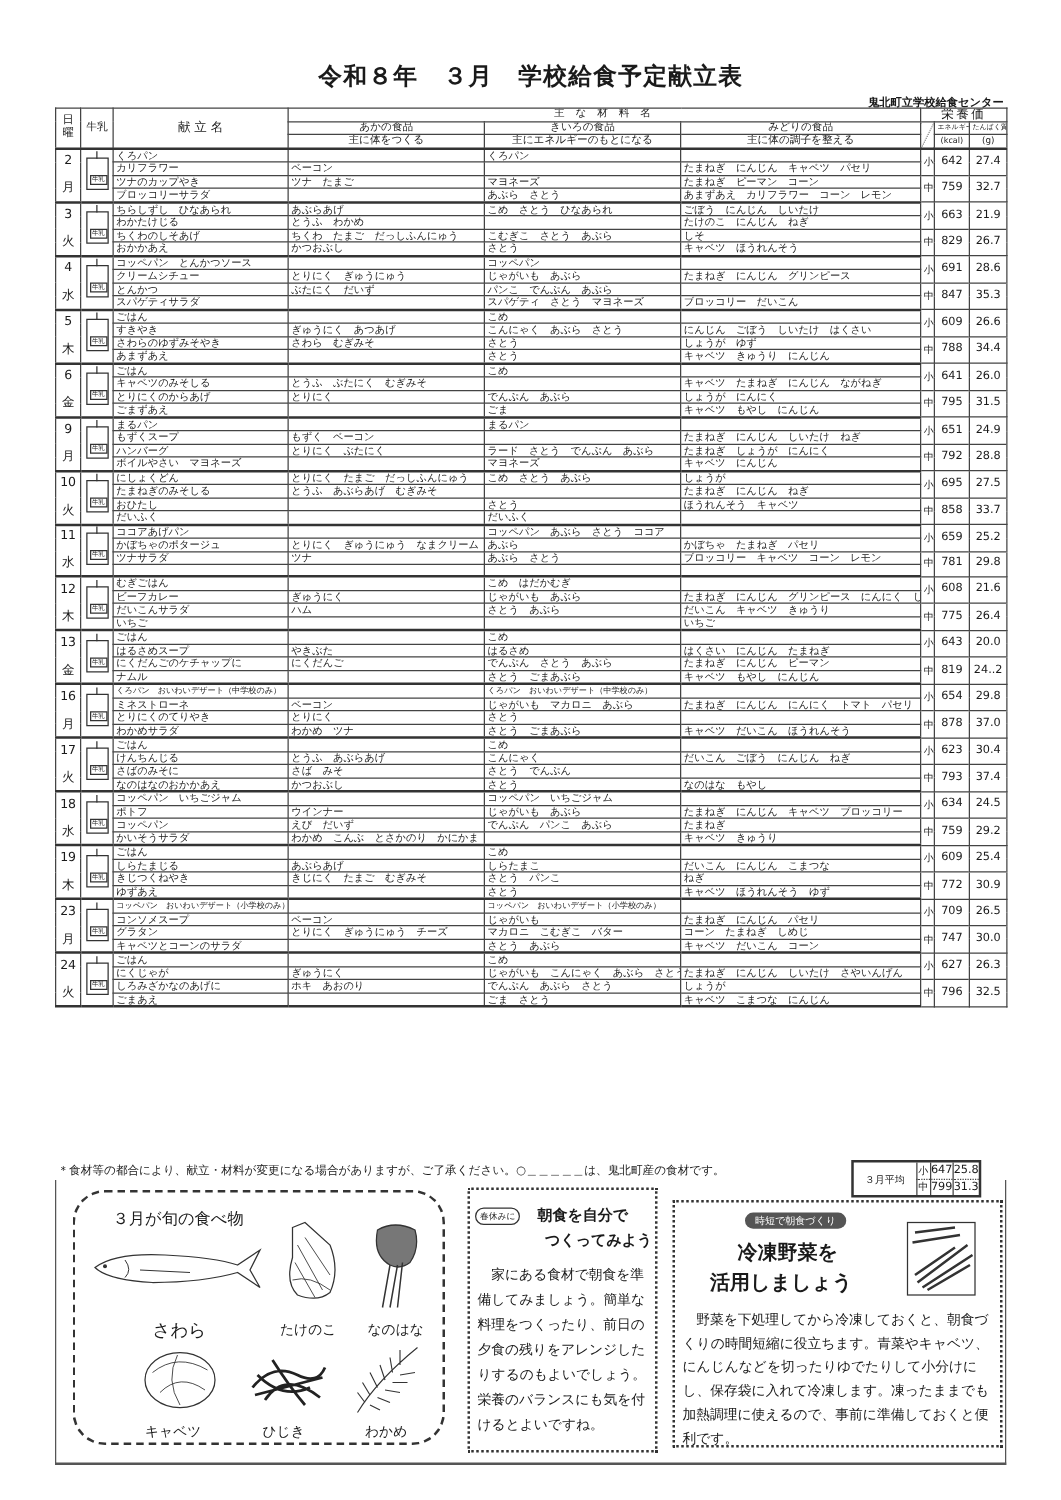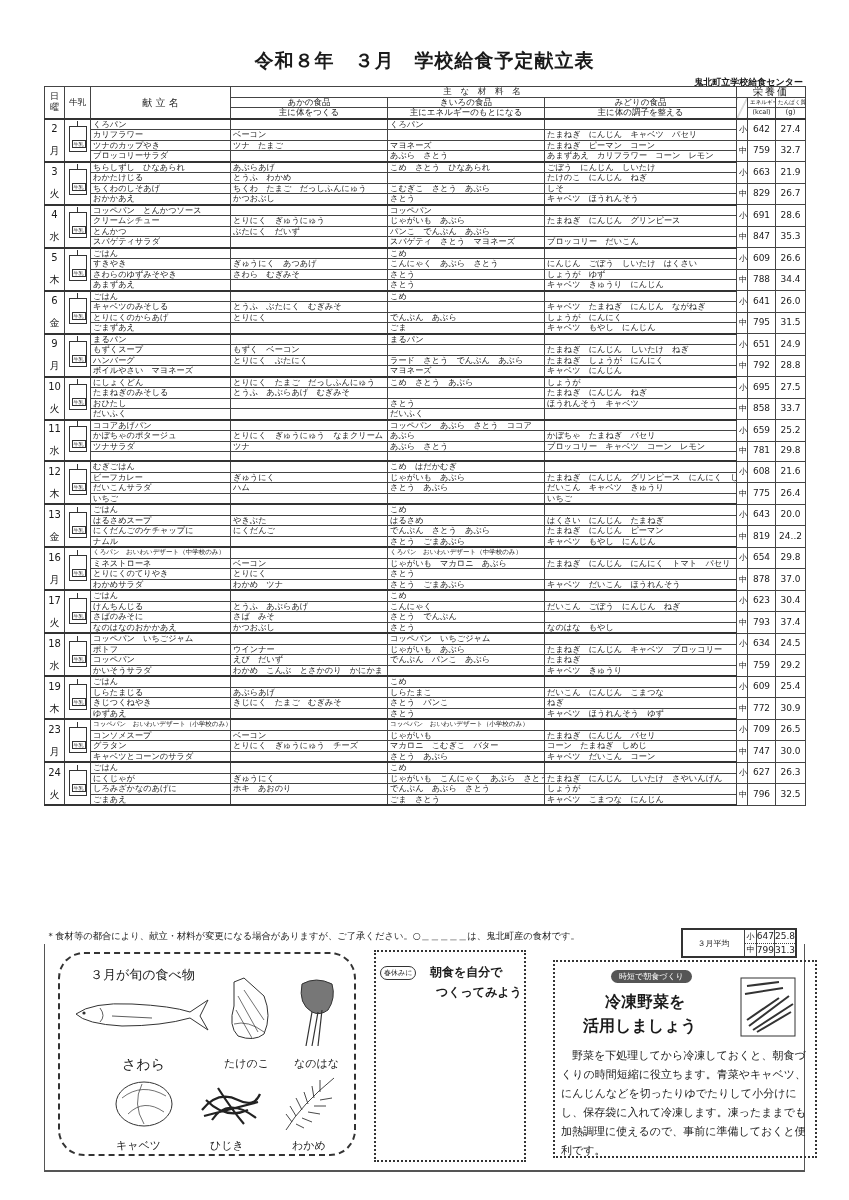--- a/index.html
+++ b/index.html
@@ -13,24 +13,24 @@
   .day { text-align: center; vertical-align: middle; font-size: 10px; line-height: 14px !important; border-bottom: 2px solid #333 !important; }
   .milk { text-align: center; vertical-align: middle; border-bottom: 2px solid #333 !important; }
   .grp-end td { border-bottom: 2px solid #333 !important; }
   .sz { text-align: center; font-size: 8px; }
   .num { text-align: center; font-size: 9px; }
   .small { font-size: 6.5px; }
   .milkbox { display: inline-block; width: 18px; height: 26px; border: 1px solid #333; position: relative; }
   .milkbox::before { content: ""; position: absolute; left: 7px; top: -6px; width: 1px; height: 6px; background: #333; }
   .milkbox span { position: absolute; left: 2px; top: 13px; font-size: 5px; border: 1px solid #333; padding: 0 1px; line-height: 6px; }
   .note { position: absolute; left: 46px; top: 930px; font-size: 9.3px; }
-  .avgbox { position: absolute; left: 681px; top: 928px; width: 116px; height: 30px; border: 2px solid #333; font-size: 9px; }
+  .avgbox { position: absolute; left: 681px; top: 928px; width: 104px; height: 30px; border: 2px solid #333; font-size: 9px; }
   .box1 { position: absolute; left: 58px; top: 952px; width: 298px; height: 204px; border: 2px dashed #333; border-radius: 26px; }
   .box2 { position: absolute; left: 374px; top: 950px; width: 152px; height: 212px; border: 2px dotted #333; }
-  .box3 { position: absolute; left: 538px; top: 960px; width: 264px; height: 198px; border: 2px dotted #333; margin-left: 15px; }
+  .box3 { position: absolute; left: 538px; top: 960px; width: 264px; height: 198px; border: 2px dotted #333; }
   .frame { position: absolute; left: 44px; top: 944px; width: 761px; height: 228px; border-left: 1px solid #555; border-right: 1px solid #555; border-bottom: 2px solid #555; }
 </style>
 </head>
 <body>
 
 <div class="title">令和８年　３月　学校給食予定献立表</div>
 <div class="org">鬼北町立学校給食センター</div>
 
 <table class="menu">
   <colgroup>
@@ -706,20 +706,21 @@
   <svg style="position:absolute; left:222px; top:120px;" width="56" height="60" viewBox="0 0 56 60">
     <path d="M4 56 Q20 30 52 4 M10 48 L4 40 M14 42 L8 32 M20 36 L14 24 M26 30 L22 18 M32 24 L30 12 M38 18 L38 6 M14 50 L22 54 M20 44 L30 48 M26 38 L38 40 M32 32 L44 32 M38 26 L50 24" stroke="#333" fill="none" stroke-width="0.9"></path>
   </svg>
   <div style="position:absolute; left:232px; top:184px; font-size:11px;">わかめ</div>
 </div>
 
 <div class="box2">
   <div style="position:absolute; left:4px; top:14px; font-size:7px; border:1px solid #333; border-radius:8px; padding:1px 3px;">春休みに</div>
   <div style="position:absolute; left:54px; top:12px; font-size:12px; font-weight:bold;">朝食を自分で</div>
   <div style="position:absolute; left:60px; top:32px; font-size:12px; font-weight:bold;">つくってみよう</div>
+  <div style="position:absolute; left:6px; top:58px; width:138px; font-size:11px; line-height:20px; text-indent:11px;">家にある食材で朝食を準備してみましょう。簡単な料理をつくったり、前日の夕食の残りをアレンジしたりするのもよいでしょう。栄養のバランスにも気を付けるとよいですね。</div>
 </div>
 
 <div class="box3">
   <div style="position:absolute; left:56px; top:8px; font-size:8px; color:#fff; background:#555; border-radius:8px; padding:1px 8px;">時短で朝食づくり</div>
   <div style="position:absolute; left:50px; top:30px; font-size:16px; font-weight:bold;">冷凍野菜を</div>
   <div style="position:absolute; left:28px; top:54px; font-size:16px; font-weight:bold;">活用しましょう</div>
   <svg style="position:absolute; left:184px; top:14px;" width="58" height="62" viewBox="0 0 58 62">
     <rect x="2" y="2" width="54" height="58" fill="none" stroke="#333"></rect>
     <path d="M8 10 L40 6 M6 18 L44 12 M10 50 L50 20 M14 54 L54 28 M18 56 L52 36 M8 44 L40 22" stroke="#333" stroke-width="2"></path>
   </svg>

